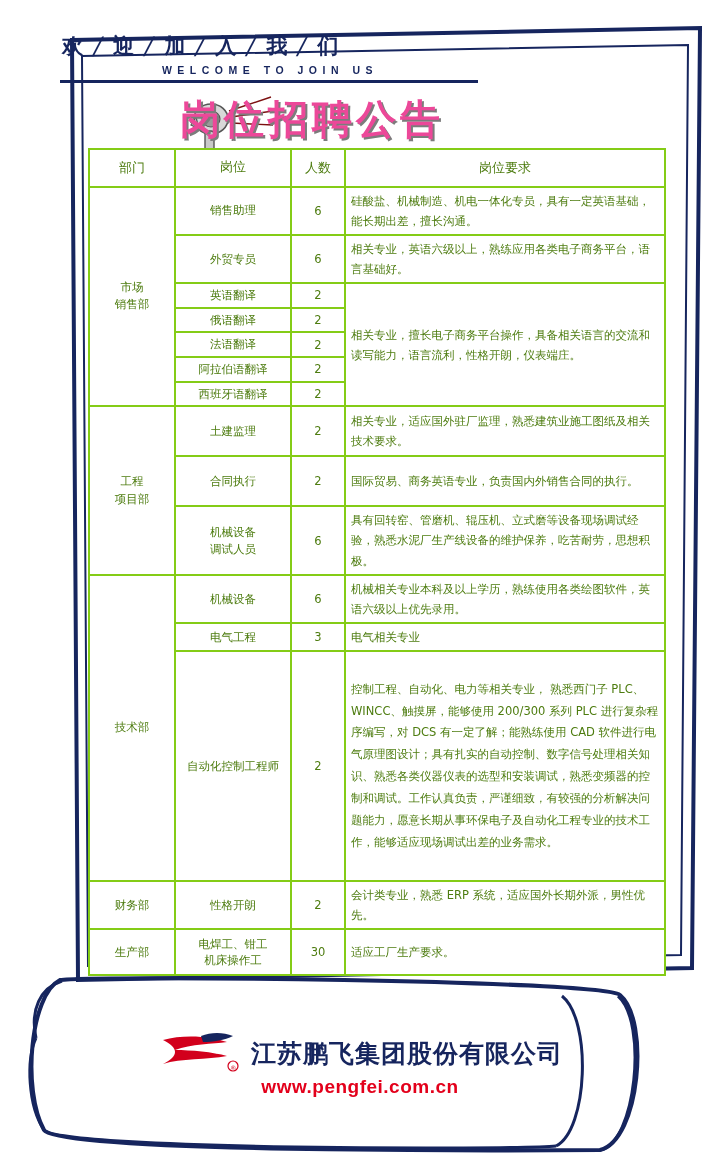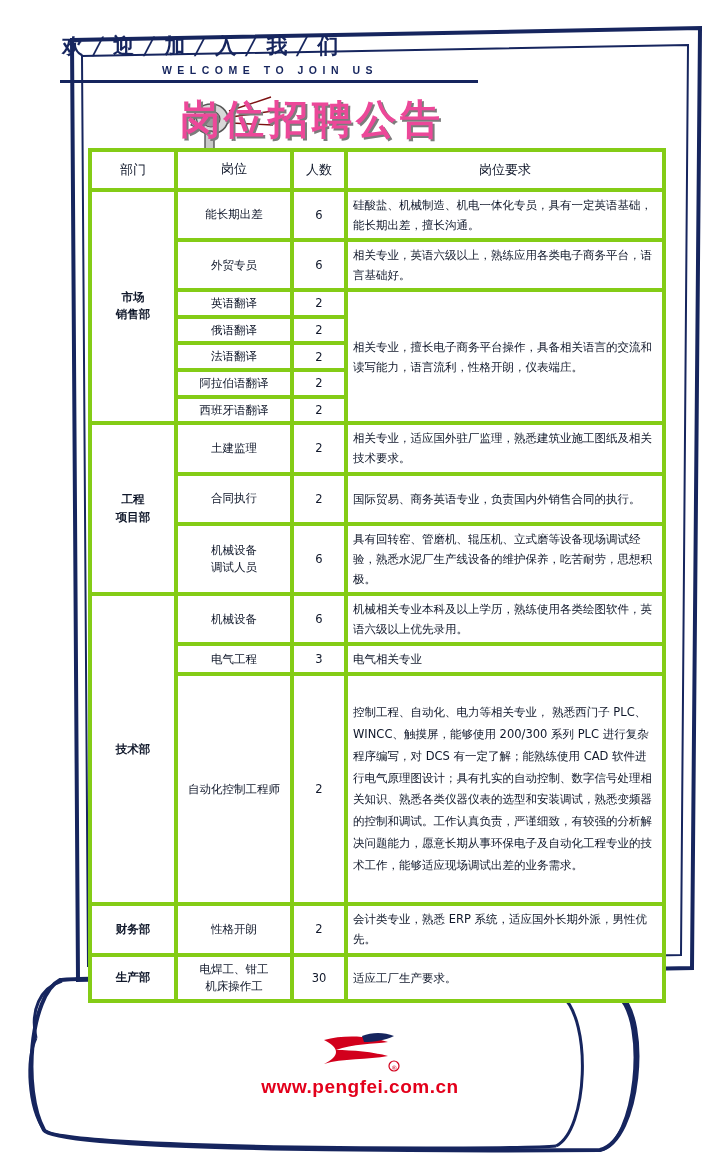--- a/index.html
+++ b/index.html
@@ -67,34 +67,34 @@
   
   .tbl-wrap {
     position:absolute; left:88px; top:148px; width:578px;
   }
   table.jobs {
     border-collapse:collapse;
     width:578px;
     background:#ffffff;
   }
   table.jobs td {
-    border:4px solid #84cc16;
+    border:2px solid #84cc16;
     font-size:11.5px;
-    color:#0f172a;
+    color:#4d7c0f;
     padding:3px 5px;
     vertical-align:middle;
   }
   table.jobs td.hdr {
     text-align:center;
     font-size:13px;
     padding:8px 4px;
     font-weight:normal;
   }
   td.dept {
-    width:86px; text-align:center; font-size:13.5px; line-height:1.5;font-weight:bold;
+    width:86px; text-align:center; font-size:13.5px; line-height:1.5;
   }
   td.post {
     width:116px; text-align:center; font-size:12.5px; line-height:1.45;
   }
   td.cnt {
     width:54px; text-align:center; font-size:12.5px;
   }
   td.req {
     text-align:left; line-height:1.75; padding:6px 8px; font-size:11.5px;
   }
@@ -177,21 +177,21 @@
       <tbody>
         <tr>
           <td class="hdr dept">部门</td>
           <td class="hdr post">岗位</td>
           <td class="hdr cnt">人数</td>
           <td class="hdr">岗位要求</td>
         </tr>
 
         <tr>
           <td class="dept" rowspan="7">市场<br>销售部</td>
-          <td class="post" style="height:48px">能长期出差</td>
+          <td class="post" style="height:48px">销售助理</td>
           <td class="cnt">6</td>
           <td class="req">硅酸盐、机械制造、机电一体化专员，具有一定英语基础，能长期出差，擅长沟通。</td>
         </tr>
         <tr>
           <td class="post" style="height:48px">外贸专员</td>
           <td class="cnt">6</td>
           <td class="req">相关专业，英语六级以上，熟练应用各类电子商务平台，语言基础好。</td>
         </tr>
         <tr>
           <td class="post" style="height:24px">英语翻译</td>
@@ -268,17 +268,18 @@
 
   <div class="footer">
     <div class="footer-row">
       <svg class="logo" viewBox="0 0 84 46" xmlns="http://www.w3.org/2000/svg">
         <path d="M6,10 C26,4 54,6 70,12 C56,14 34,14 18,20 C34,20 56,22 70,26 C50,30 24,28 6,34 C22,26 22,18 6,10 Z" fill="#d2001c"></path>
         <path d="M44,6 C54,2 66,2 76,6 C68,10 56,12 46,12 Z" fill="#16255e"></path>
         <text x="52" y="22" font-family="DejaVu Sans, sans-serif" font-size="9" fill="#ffffff" font-weight="bold">飞</text>
         <circle cx="76" cy="36" r="5" fill="none" stroke="#d2001c" stroke-width="1.2"></circle>
         <text x="73.2" y="39.5" font-family="DejaVu Sans, sans-serif" font-size="6" fill="#d2001c">®</text>
       </svg>
+      <div class="company">江苏鹏飞集团股份有限公司</div>
     </div>
     <div class="website">www.pengfei.com.cn</div>
   </div>
 
 </div>
 
 </body></html>

